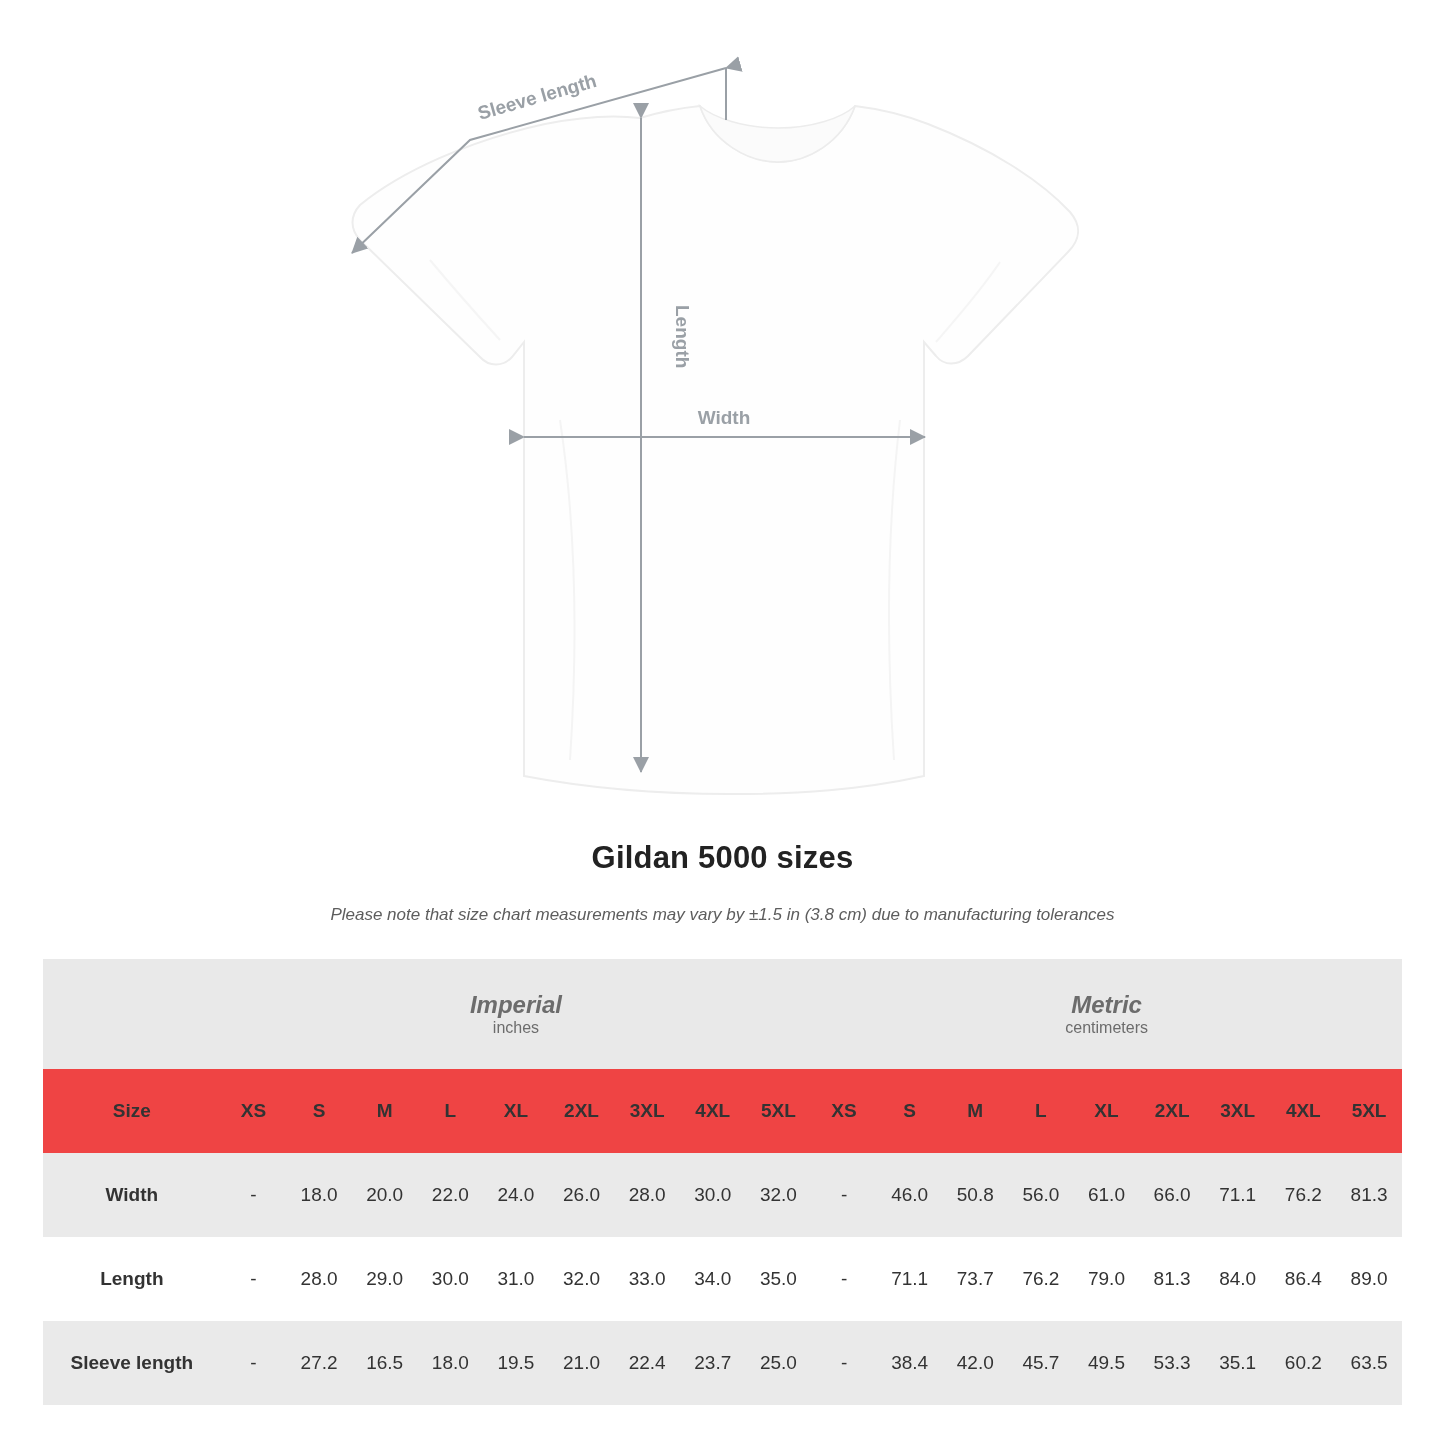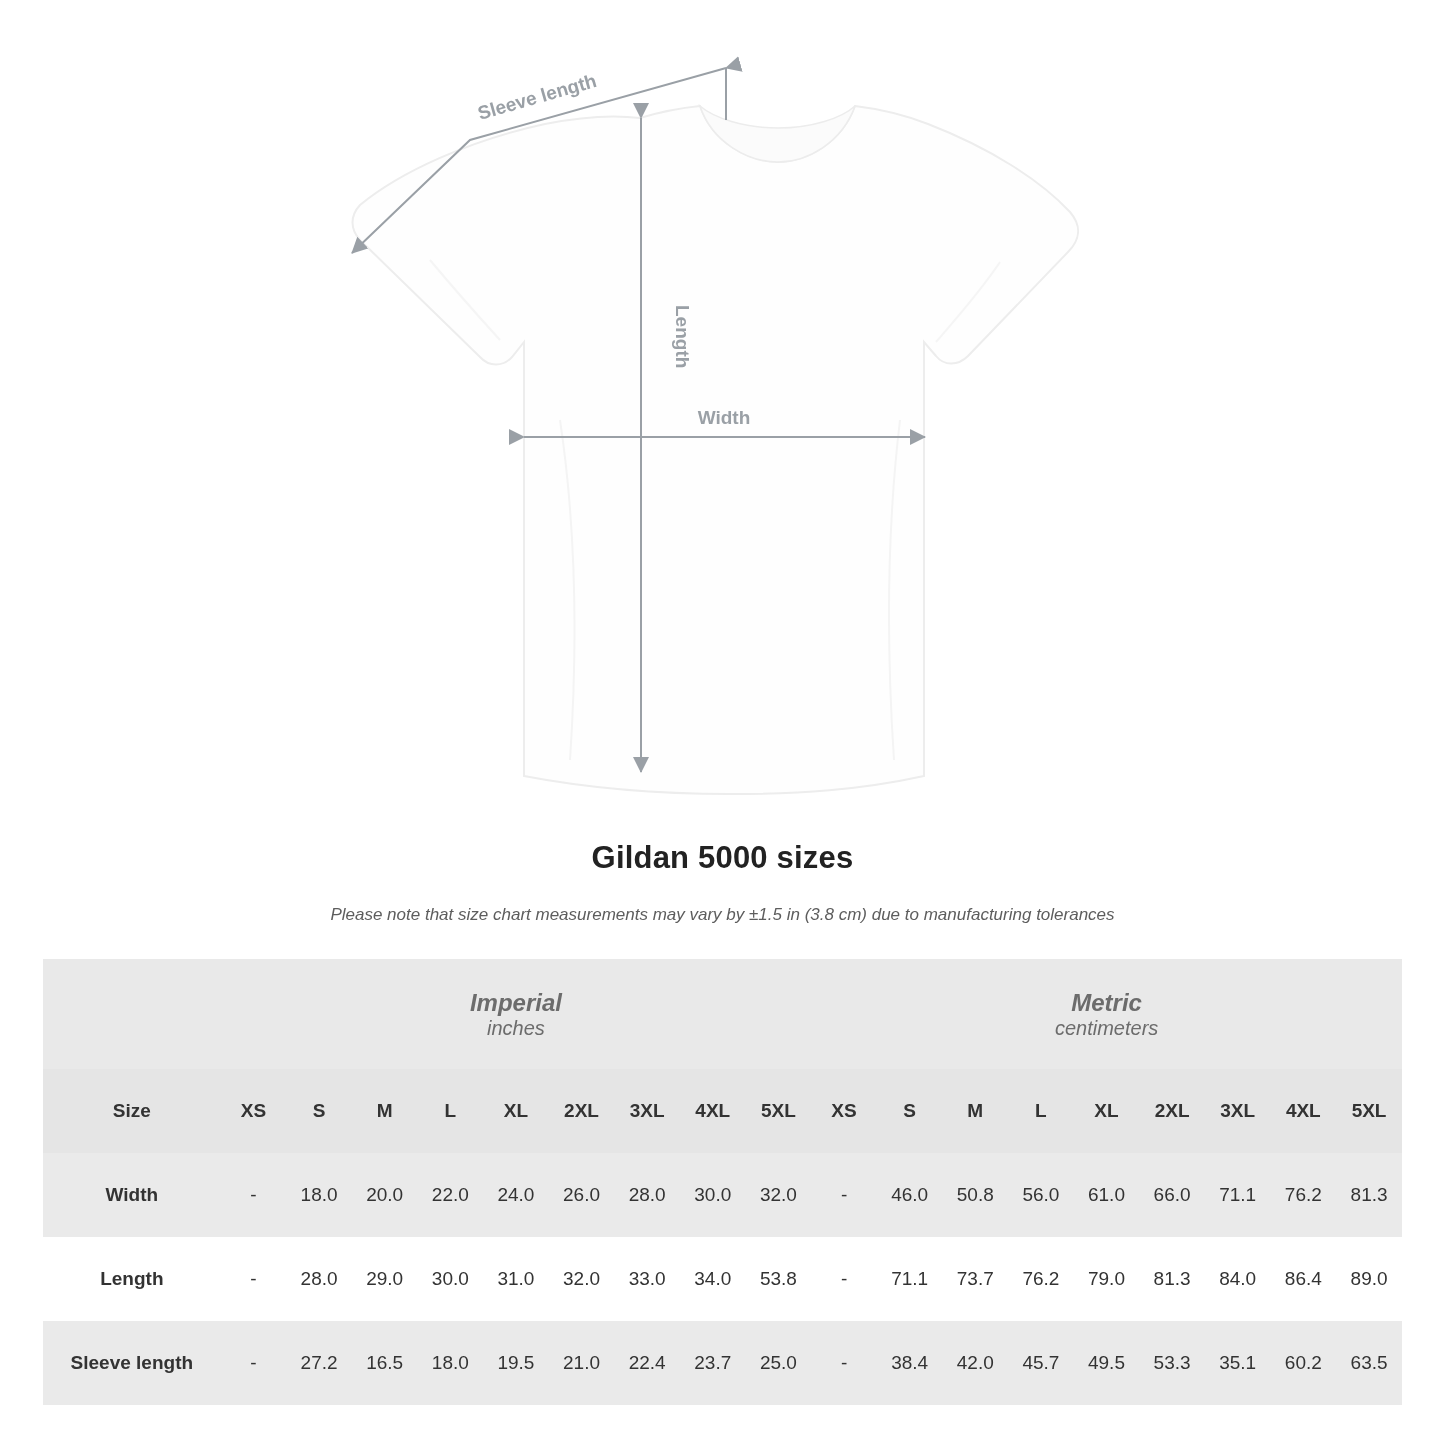--- a/index.html
+++ b/index.html
@@ -65,28 +65,27 @@
     text-align: center;
     vertical-align: middle;
   }
   .unitband .u-name {
     font-size: 24px;
     font-weight: bold;
     font-style: italic;
     color: #6c6c6c;
   }
   .unitband .u-sub {
-    font-size: 20px;
-    font-style: italic;
+    font-size: 16px;
     color: #6c6c6c;
   }
 
   .hdr-row td {
     height: 84px;
-    background: #e5e5e5;
+    background: #ef4444;
     text-align: center;
     vertical-align: middle;
     font-size: 19px;
     font-weight: bold;
     color: #333333;
   }
   .hdr-row td.rowlabel {
     font-size: 19px;
   }
 
@@ -260,21 +259,21 @@
       <tr class="data-row plain">
         <td class="rowlabel">Length</td>
         <td>-</td>
         <td>28.0</td>
         <td>29.0</td>
         <td>30.0</td>
         <td>31.0</td>
         <td>32.0</td>
         <td>33.0</td>
         <td>34.0</td>
-        <td>53.8</td>
+        <td>35.0</td>
         <td>-</td>
         <td>71.1</td>
         <td>73.7</td>
         <td>76.2</td>
         <td>79.0</td>
         <td>81.3</td>
         <td>84.0</td>
         <td>86.4</td>
         <td>89.0</td>
       </tr>

